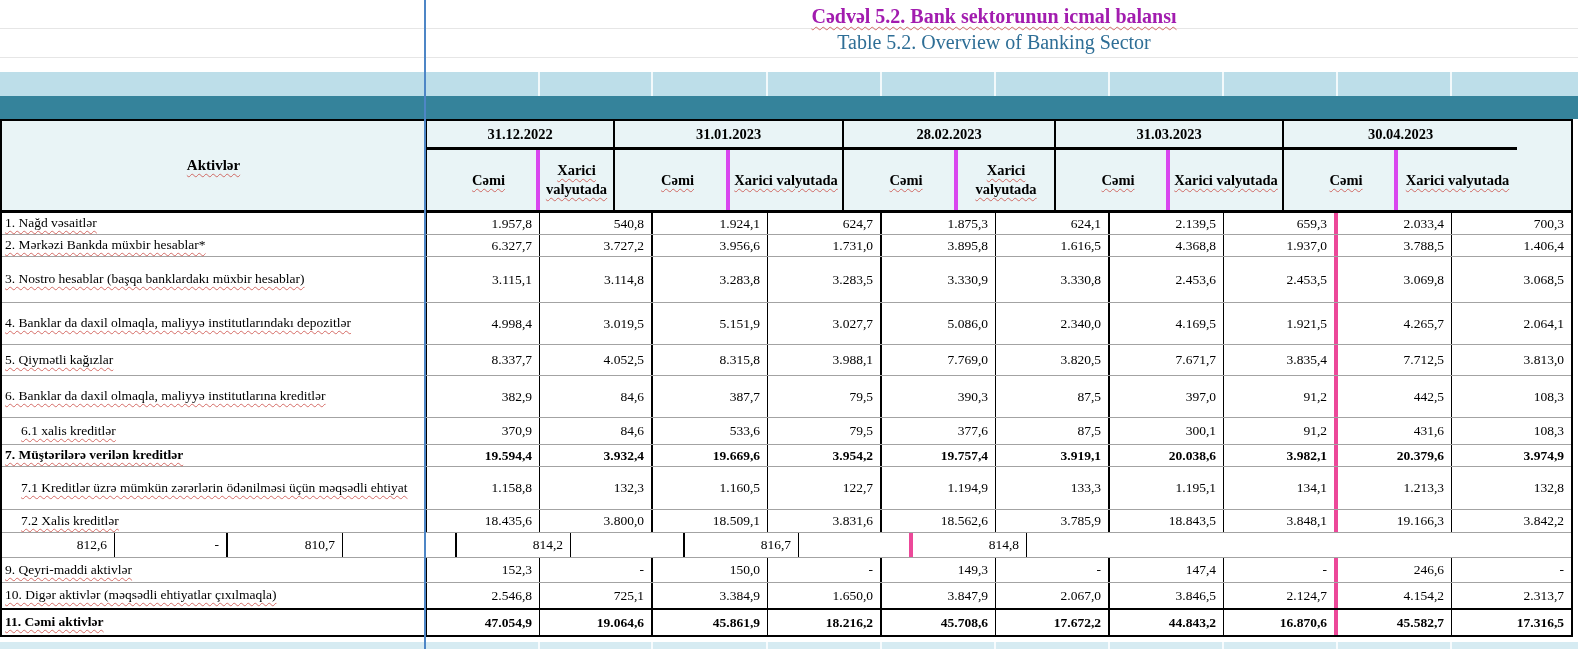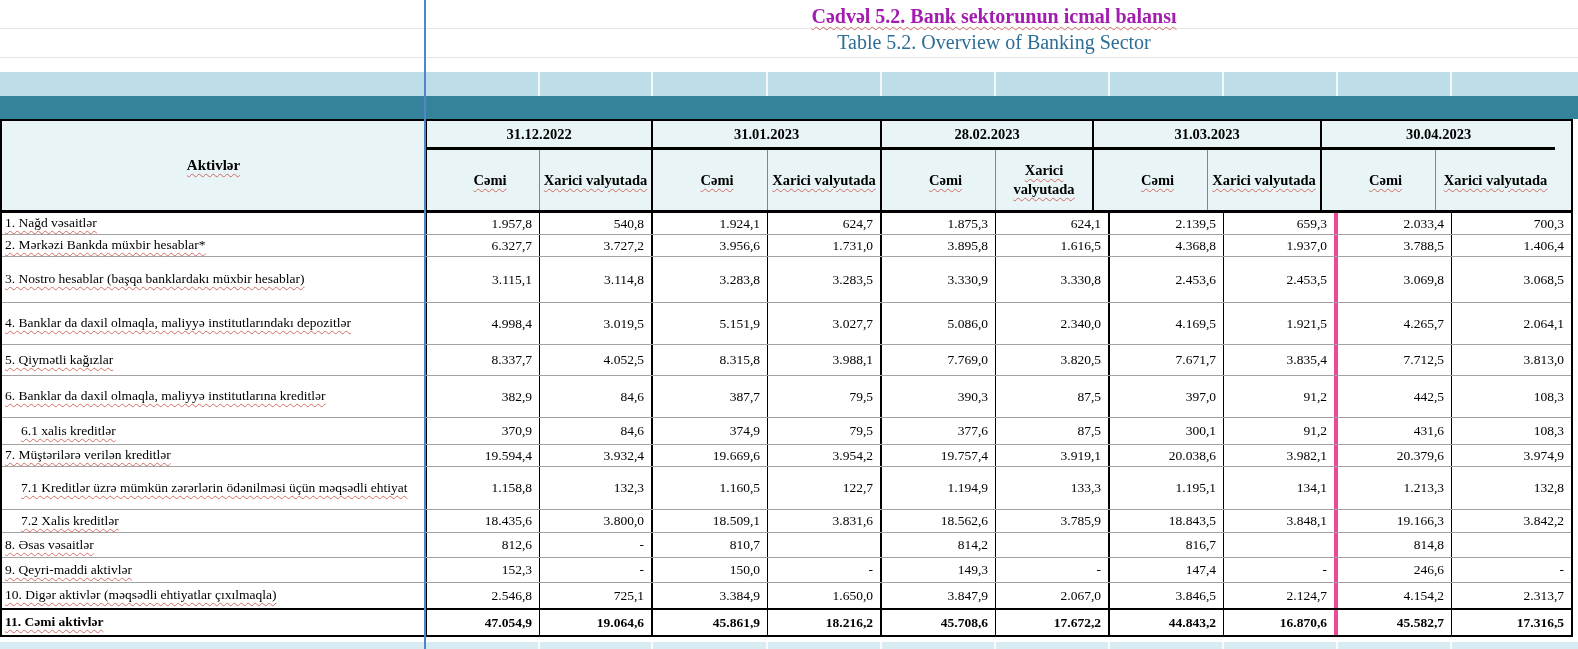--- a/index.html
+++ b/index.html
@@ -50,21 +50,21 @@
   .hdate{
     height:29px;box-sizing:border-box;border-bottom:3px solid #000;
     display:flex;align-items:center;justify-content:center;
     font-weight:bold;font-size:14.5px;
   }
   .hsub{display:flex;height:60px;}
   .hcell{
     box-sizing:border-box;display:flex;align-items:center;justify-content:center;
     text-align:center;font-weight:bold;font-size:14.5px;line-height:1.3;flex:1;
   }
-  .hcell.first{border-right:1px solid #d946ef;flex:none;padding-left:14px;}
+  .hcell.first{border-right:4px solid #d946ef;flex:none;padding-left:14px;}
 
   .tbody{background:#fff;}
   .trow{display:flex;box-sizing:border-box;}
   .trow + .trow{border-top:1px solid #A3A3A3;}
   .trow.total{border-top:2px solid #000;font-weight:bold;}
   .cell{box-sizing:border-box;}
   .lab{
     width:425px;border-right:2px solid #000;display:flex;align-items:center;
     padding:0 6px 0 3px;font-size:13.5px;line-height:1.25;
   }
@@ -78,21 +78,21 @@
   .c1{width:113px;border-right:2px solid #000;}
   .c2{width:115px;border-right:1px solid #000;}
   .c3{width:114px;border-right:2px solid #000;}
   .c4{width:114px;border-right:1px solid #000;}
   .c5{width:114px;border-right:2px solid #000;}
   .c6{width:114px;border-right:1px solid #000;}
   .c7{width:114px;border-right:4px solid #ec4899;}
   .c8{width:114px;border-right:1px solid #000;}
   .c9{width:119px;}
   
-  .g0{width:226px;}.g1{width:229px;}.g2{width:212px;}.g3{width:228px;}.g4{width:233px;}
+  .g0{width:188px;}.g1{width:229px;}.g2{width:212px;}.g3{width:228px;}.g4{width:233px;}
   .g0 .hcell.first{width:113px;}
   .g1 .hcell.first{width:115px;}
   .g2 .hcell.first{width:114px;}
   .g3 .hcell.first{width:114px;}
   .g4 .hcell.first{width:114px;}
 </style>
 </head>
 <body>
 
 <div class="screen">
@@ -275,30 +275,30 @@
           <div class="cell num c7">91,2</div>
           <div class="cell num c8">442,5</div>
           <div class="cell num c9">108,3</div>
         </div>
         <div class="trow" style="height: 27px;">
           <div class="cell lab sub">
             <span class="az">6.1 xalis kreditlər</span>
           </div>
           <div class="cell num c0">370,9</div>
           <div class="cell num c1">84,6</div>
-          <div class="cell num c2">374,9</div>
+          <div class="cell num c2">533,6</div>
           <div class="cell num c3">79,5</div>
           <div class="cell num c4">377,6</div>
           <div class="cell num c5">87,5</div>
           <div class="cell num c6">300,1</div>
           <div class="cell num c7">91,2</div>
           <div class="cell num c8">431,6</div>
           <div class="cell num c9">108,3</div>
         </div>
-        <div class="trow" style="height: 22px;">
+        <div class="trow" style="height: 22px; font-weight: bold;">
           <div class="cell lab">
             <span class="az">7. Müştərilərə verilən kreditlər</span>
           </div>
           <div class="cell num c0">19.594,4</div>
           <div class="cell num c1">3.932,4</div>
           <div class="cell num c2">19.669,6</div>
           <div class="cell num c3">3.954,2</div>
           <div class="cell num c4">19.757,4</div>
           <div class="cell num c5">3.919,1</div>
           <div class="cell num c6">20.038,6</div>
@@ -330,23 +330,20 @@
           <div class="cell num c2">18.509,1</div>
           <div class="cell num c3">3.831,6</div>
           <div class="cell num c4">18.562,6</div>
           <div class="cell num c5">3.785,9</div>
           <div class="cell num c6">18.843,5</div>
           <div class="cell num c7">3.848,1</div>
           <div class="cell num c8">19.166,3</div>
           <div class="cell num c9">3.842,2</div>
         </div>
         <div class="trow" style="height: 25px;">
-          <div class="cell lab">
-            <span class="az">8.  Əsas vəsaitlər</span>
-          </div>
           <div class="cell num c0">812,6</div>
           <div class="cell num c1">-</div>
           <div class="cell num c2">810,7</div>
           <div class="cell num c3"></div>
           <div class="cell num c4">814,2</div>
           <div class="cell num c5"></div>
           <div class="cell num c6">816,7</div>
           <div class="cell num c7"></div>
           <div class="cell num c8">814,8</div>
           <div class="cell num c9"></div>

